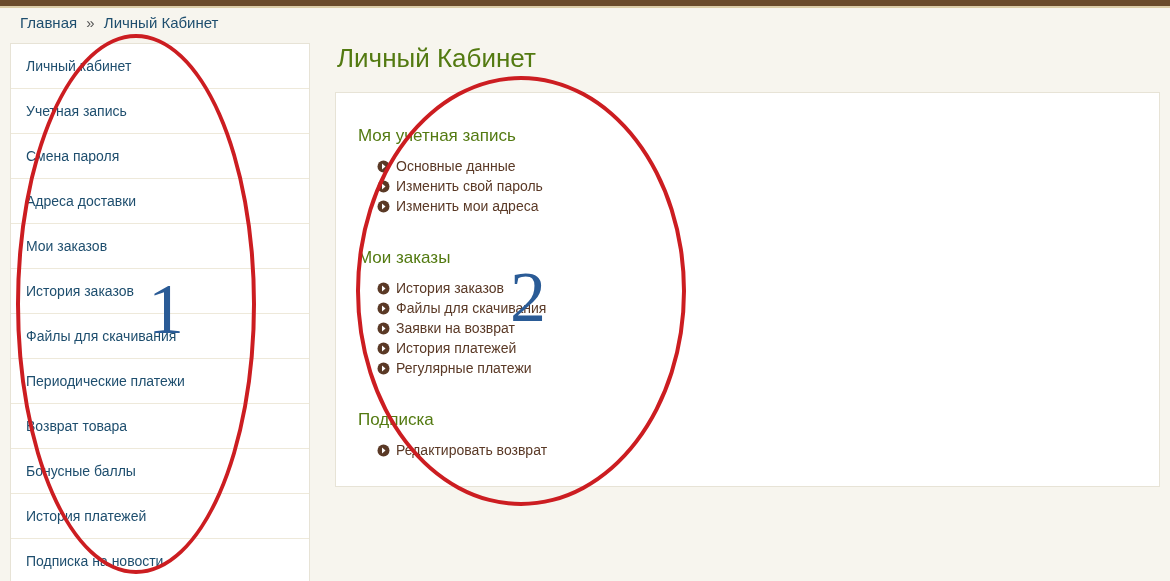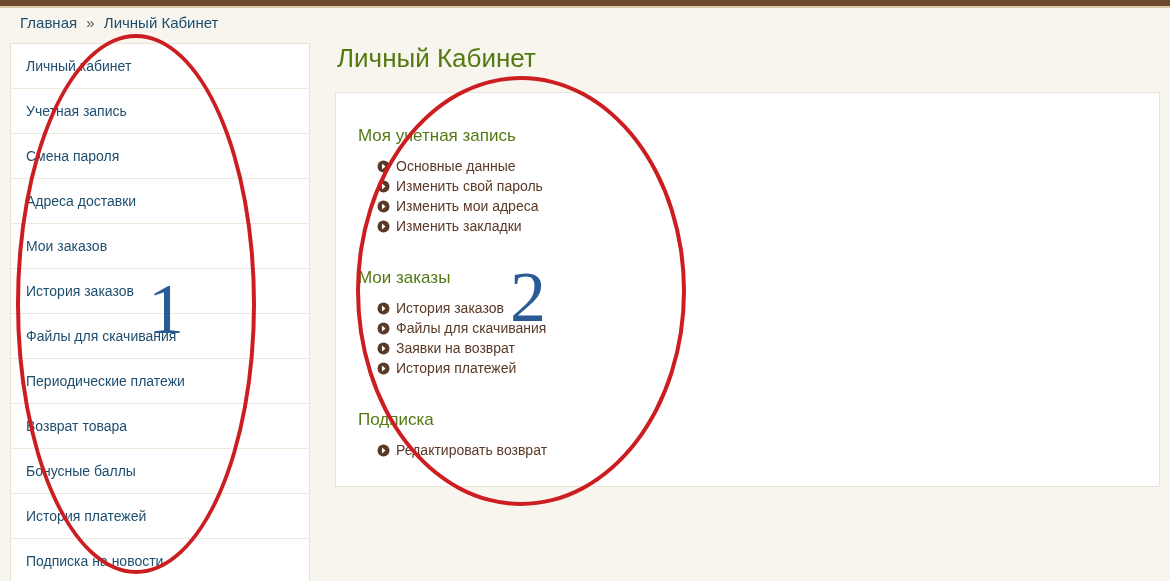--- a/index.html
+++ b/index.html
@@ -173,29 +173,20 @@
           </li>
           <li>
             <span class="bullet-icon">
               <svg width="13" height="13" viewBox="0 0 13 13">
                 <circle cx="6.5" cy="6.5" r="6" fill="#5a3926"></circle>
                 <path d="M5 3.5 L8.5 6.5 L5 9.5 Z" fill="#fff"></path>
               </svg>
             </span>
             <a href="#">Изменить мои адреса</a>
           </li>
-          <li>
-            <span class="bullet-icon">
-              <svg width="13" height="13" viewBox="0 0 13 13">
-                <circle cx="6.5" cy="6.5" r="6" fill="#5a3926"></circle>
-                <path d="M5 3.5 L8.5 6.5 L5 9.5 Z" fill="#fff"></path>
-              </svg>
-            </span>
-            <a href="#">Изменить закладки</a>
-          </li>
         </ul>
         <h2 class="section-title">Мои заказы</h2>
         <ul class="link-list">
           <li>
             <span class="bullet-icon">
               <svg width="13" height="13" viewBox="0 0 13 13">
                 <circle cx="6.5" cy="6.5" r="6" fill="#5a3926"></circle>
                 <path d="M5 3.5 L8.5 6.5 L5 9.5 Z" fill="#fff"></path>
               </svg>
             </span>
@@ -220,20 +211,29 @@
             <a href="#">Заявки на возврат</a>
           </li>
           <li>
             <span class="bullet-icon">
               <svg width="13" height="13" viewBox="0 0 13 13">
                 <circle cx="6.5" cy="6.5" r="6" fill="#5a3926"></circle>
                 <path d="M5 3.5 L8.5 6.5 L5 9.5 Z" fill="#fff"></path>
               </svg>
             </span>
             <a href="#">История платежей</a>
+          </li>
+          <li>
+            <span class="bullet-icon">
+              <svg width="13" height="13" viewBox="0 0 13 13">
+                <circle cx="6.5" cy="6.5" r="6" fill="#5a3926"></circle>
+                <path d="M5 3.5 L8.5 6.5 L5 9.5 Z" fill="#fff"></path>
+              </svg>
+            </span>
+            <a href="#">Регулярные платежи</a>
           </li>
         </ul>
         <h2 class="section-title">Подписка</h2>
         <ul class="link-list">
           <li>
             <span class="bullet-icon">
               <svg width="13" height="13" viewBox="0 0 13 13">
                 <circle cx="6.5" cy="6.5" r="6" fill="#5a3926"></circle>
                 <path d="M5 3.5 L8.5 6.5 L5 9.5 Z" fill="#fff"></path>
               </svg>

